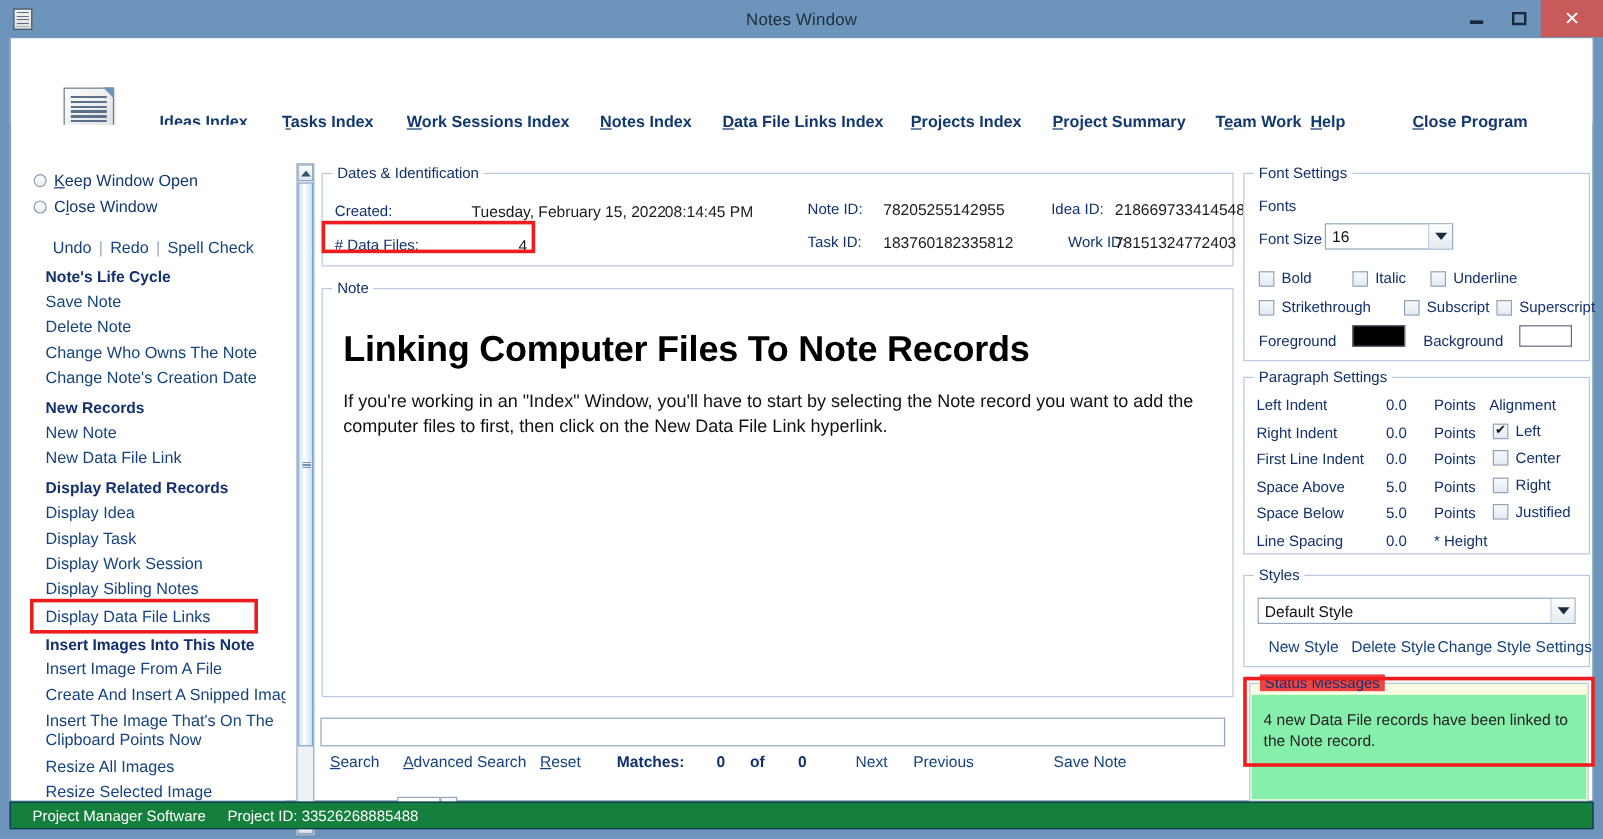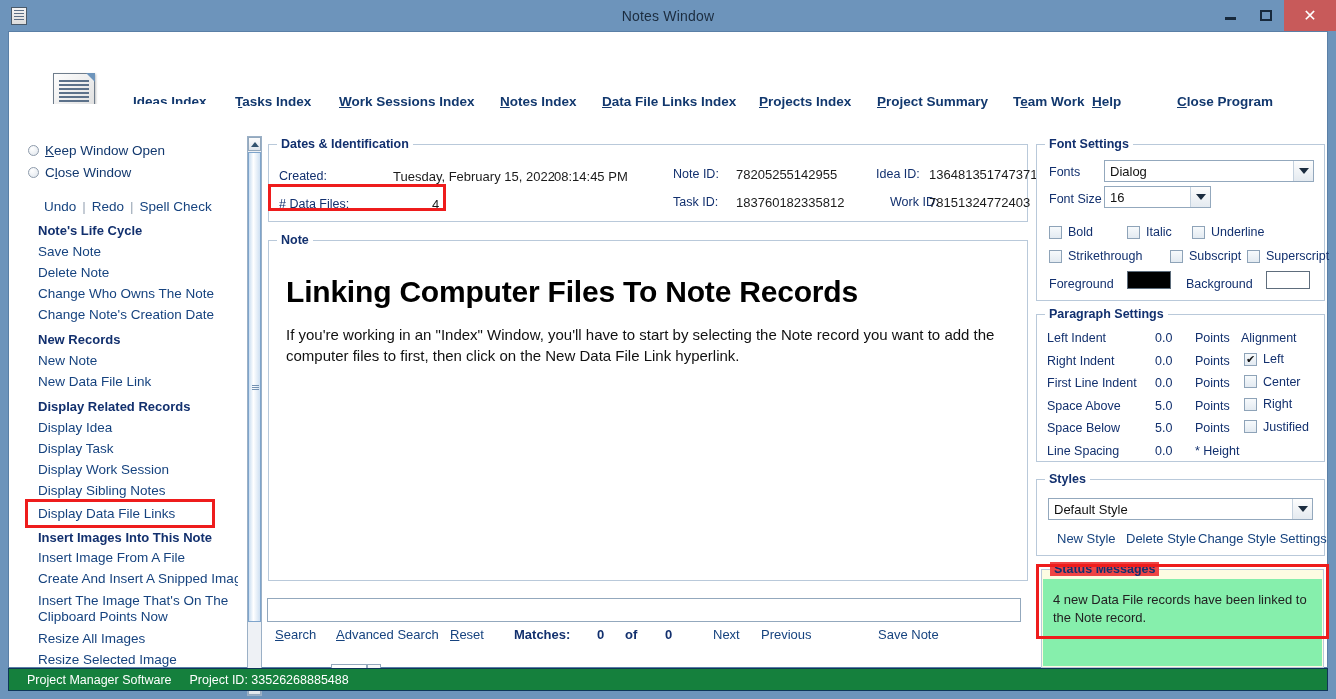--- a/index.html
+++ b/index.html
@@ -141,21 +141,21 @@
     content:""; position:absolute; left:3px; top:50%; width:7px; height:5px; margin-top:-2px;
     background: repeating-linear-gradient(to bottom,#7492b3 0 1px, transparent 1px 2px);
   }
 
   
   .group {
     position: absolute; border: 1px solid #b9c9da; background: #ffffff;
   }
   .group > .legend {
     position: absolute; top: -8px; left: 8px; padding: 0 4px;
-    background: #ffffff; font-size: 12.5px; font-weight: bold; color: #12306e;
+    background: #ffffff; font-size: 12.5px; font-weight: normal; color: #12306e;
     white-space: nowrap;
   }
   .fld-label { position:absolute; font-size:12.5px; color:#12306e; white-space:nowrap; }
   .fld-val { position:absolute; font-size:13px; color:#1b1b1b; white-space:nowrap; }
 
   
   #noteBody {
     position:absolute; left:1px; top:14px; right:1px; bottom:1px;
     background:#ffffff; overflow:hidden; padding: 14px 16px 0 16px;
   }
@@ -309,21 +309,21 @@
       <div class="fld-label" style="left:10px; top:24px;">Created:</div>
       <div class="fld-val" style="left:124px; top:24px;">Tuesday, February 15, 2022</div>
       <div class="fld-val" style="left:285px; top:24px;">08:14:45 PM</div>
 
       <div class="fld-label" style="left:10px; top:52px;"># Data Files:</div>
       <div class="fld-val" style="left:163px; top:52px;">4</div>
 
       <div class="fld-label" style="left:404px; top:22px;">Note ID:</div>
       <div class="fld-val" style="left:467px; top:22px;">78205255142955</div>
       <div class="fld-label" style="left:607px; top:22px;">Idea ID:</div>
-      <div class="fld-val" style="left:660px; top:22px;">136481351747371</div>
+      <div class="fld-val" style="left:660px; top:22px;">218669733414548</div>
 
       <div class="fld-label" style="left:404px; top:50px;">Task ID:</div>
       <div class="fld-val" style="left:467px; top:50px;">183760182335812</div>
       <div class="fld-label" style="left:607px; top:50px;margin-left:14px;">Work ID:</div>
       <div class="fld-val" style="left:660px; top:50px;">78151324772403</div>
     </div>
 
     <div class="redbox" style="left:259px; top:152px; width:178px; height:27px;"></div>
 
     <div class="group" style="left:259px; top:208px; width:760px; height:341px;">
@@ -363,26 +363,20 @@
     <div class="tb-lbl" style="left:504px; top:638px;">Rotate Image:</div>
     <div class="tb-link" style="left:613px; top:638px;">Left</div>
     <div class="tb-link" style="left:661px; top:638px;">Right</div>
     <div class="tb-lbl" style="left:730px; top:638px;">Resize Images:</div>
     <div class="tb-link" style="left:836px; top:638px;">All Images</div>
     <div class="tb-link" style="left:915px; top:638px;">Selected Image</div>
 
     <div class="group" style="left:1027px; top:112px; width:289px; height:157px;">
       <div class="legend">Font Settings</div>
       <div class="fld-label" style="left:12px; top:20px;">Fonts</div>
-      <div class="combo" style="left:67px; top:15px; width:210px;">
-        <div class="ctext">Dialog</div>
-        <div class="carrow">
-            <i></i>
-          </div>
-      </div>
       <div class="fld-label" style="left:12px; top:47px;">Font Size</div>
       <div class="combo" style="left:67px; top:41px; width:107px;">
         <div class="ctext">16</div>
         <div class="carrow">
             <i></i>
           </div>
       </div>
       <div id="fontChecks">
           <div class="cbox" style="left: 12px; top: 80px;">
             <span class="box"></span>

